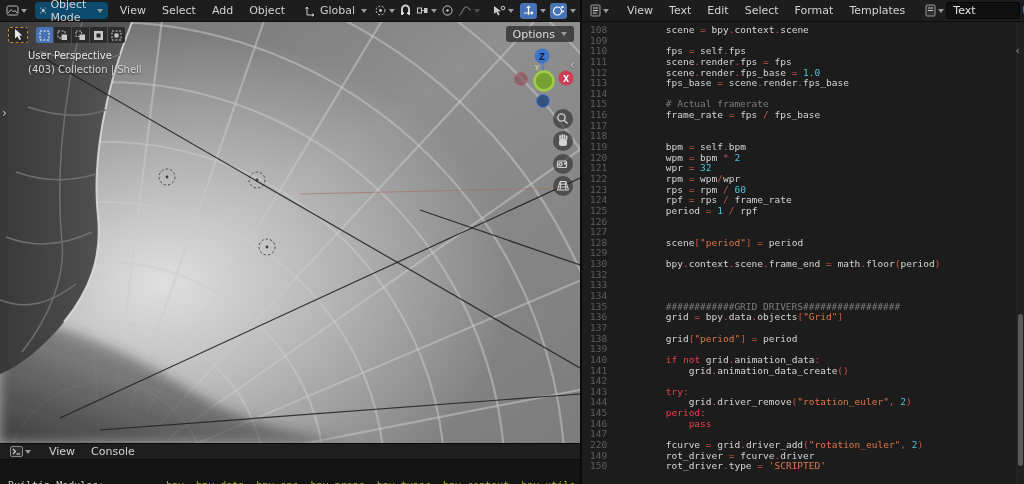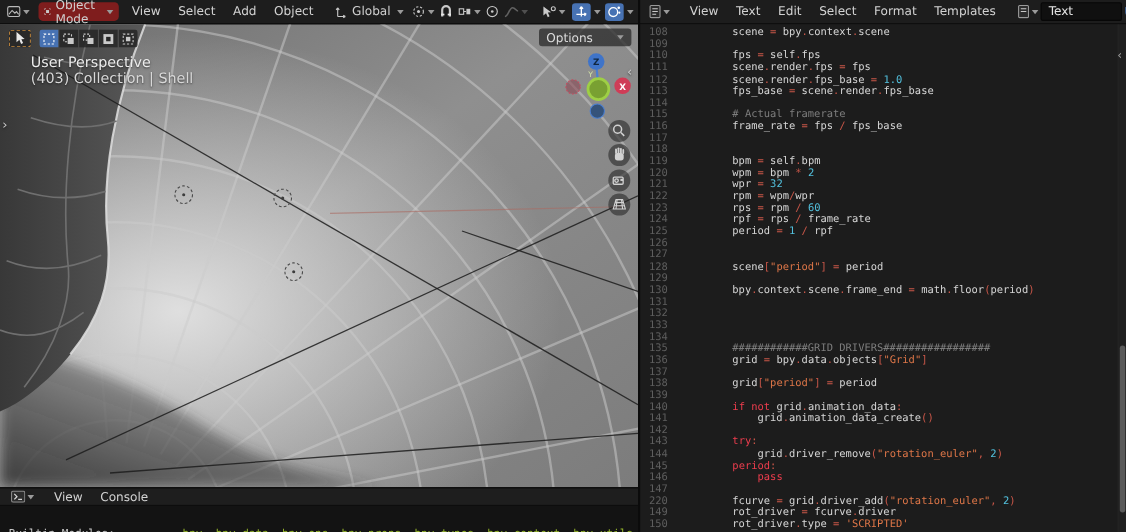--- a/index.html
+++ b/index.html
@@ -4,34 +4,34 @@
 <style>
   html,body{margin:0;padding:0;background:#000;}
   .app{position:relative;width:1024px;height:484px;overflow:hidden;background:#161616;
        font-family:"DejaVu Sans",sans-serif;font-size:11px;color:#cfcfcf;}
   
   .hdr{position:absolute;background:#1d1d1d;height:22px;display:flex;align-items:center;border-bottom:1px solid #0e0e0e;box-sizing:border-box;}
   .vp-hdr{left:0;top:0;width:580px;}
   .te-hdr{left:580px;top:0;width:444px;border-left:2px solid #0b0b0b;}
   .menu{color:#d2d2d2;padding:0 8px;cursor:default;}
   .ibtn{display:inline-flex;align-items:center;justify-content:center;height:16px;border-radius:3px;padding:0 2px;}
-  .drop{background:#7f1d1d;border-radius:4px;display:inline-flex;align-items:center;height:17px;padding:0 5px;gap:4px;}
+  .drop{background:#0c4a6e;border-radius:4px;display:inline-flex;align-items:center;height:17px;padding:0 5px;gap:4px;}
   .car{width:0;height:0;border-left:3px solid transparent;border-right:3px solid transparent;border-top:4px solid #9a9a9a;margin-left:2px;}
   .blue{background:#4772b3;}
   .dim{opacity:.4;}
   .seg{display:inline-flex;align-items:center;gap:1px;}
   svg.ic{display:block;}
   
   .viewport{position:absolute;left:0;top:22px;width:580px;height:421px;overflow:hidden;}
-  .ovl{position:absolute;font-size:13px;}
+  .ovl{position:absolute;font-size:10px;}
   .vp-label1{left:28px;top:28px;color:#ececec;text-shadow:0 1px 2px rgba(0,0,0,.6);}
   .vp-label2{left:28px;top:42px;color:#d8d8d8;text-shadow:0 1px 2px rgba(0,0,0,.6);text-align:right;}
   .expander{color:#c9c9c9;font-size:12px;text-shadow:0 1px 2px rgba(0,0,0,.6);}
   .optbtn{position:absolute;right:6px;top:4px;height:16px;background:rgba(40,40,40,.75);border-radius:3px;
-          display:flex;align-items:center;padding:0 7px;gap:20px;color:#dcdcdc;}
+          display:flex;align-items:center;padding:0 7px;gap:4px;color:#dcdcdc;}
   .toolrow{position:absolute;left:8px;top:5px;display:flex;gap:8px;align-items:center;}
   .tbtn{width:20px;height:16px;border-radius:2px;background:rgba(38,38,38,.85);display:flex;align-items:center;justify-content:center;}
   .tbtn.active-tool{outline:1px dashed #c78a3c;outline-offset:-1px;}
   .tgroup{display:flex;gap:1px;}
   .tgroup .tbtn{width:17px;border-radius:0;}
   .tgroup .tbtn:first-child{border-radius:2px 0 0 2px;}
   .tgroup .tbtn:last-child{border-radius:0 2px 2px 0;}
   
   .texted{position:absolute;left:580px;top:22px;width:444px;height:462px;background:#1c1c1c;border-left:2px solid #0b0b0b;box-sizing:border-box;overflow:hidden;}
   .code{position:absolute;left:0;top:3px;right:8px;font-family:"DejaVu Sans Mono",monospace;font-size:9.5px;}
@@ -434,21 +434,20 @@
         <div class="cl"><span class="ln">121</span><span class="ct"><span class="t">        wpr </span><span class="o">=</span><span class="t"> </span><span class="n">32</span></span></div>
         <div class="cl"><span class="ln">122</span><span class="ct"><span class="t">        rpm </span><span class="o">=</span><span class="t"> wpm</span><span class="o">/</span><span class="t">wpr</span></span></div>
         <div class="cl"><span class="ln">123</span><span class="ct"><span class="t">        rps </span><span class="o">=</span><span class="t"> rpm </span><span class="o">/</span><span class="t"> </span><span class="n">60</span></span></div>
         <div class="cl"><span class="ln">124</span><span class="ct"><span class="t">        rpf </span><span class="o">=</span><span class="t"> rps </span><span class="o">/</span><span class="t"> frame_rate</span></span></div>
         <div class="cl"><span class="ln">125</span><span class="ct"><span class="t">        period </span><span class="o">=</span><span class="t"> </span><span class="n">1</span><span class="t"> </span><span class="o">/</span><span class="t"> rpf</span></span></div>
         <div class="cl"><span class="ln">126</span><span class="ct"></span></div>
         <div class="cl"><span class="ln">127</span><span class="ct"></span></div>
         <div class="cl"><span class="ln">128</span><span class="ct"><span class="t">        scene</span><span class="o">[</span><span class="s">"period"</span><span class="o">]</span><span class="t"> </span><span class="o">=</span><span class="t"> period</span></span></div>
         <div class="cl"><span class="ln">129</span><span class="ct"></span></div>
         <div class="cl"><span class="ln">130</span><span class="ct"><span class="t">        bpy</span><span class="o">.</span><span class="t">context</span><span class="o">.</span><span class="t">scene</span><span class="o">.</span><span class="t">frame_end </span><span class="o">=</span><span class="t"> math</span><span class="o">.</span><span class="t">floor</span><span class="o">(</span><span class="t">period</span><span class="o">)</span></span></div>
-        <div class="cl"><span class="ln">131</span><span class="ct"></span></div>
         <div class="cl"><span class="ln">132</span><span class="ct"></span></div>
         <div class="cl"><span class="ln">133</span><span class="ct"></span></div>
         <div class="cl"><span class="ln">134</span><span class="ct"></span></div>
         <div class="cl"><span class="ln">135</span><span class="ct"><span class="c">        ############GRID DRIVERS#################</span></span></div>
         <div class="cl"><span class="ln">136</span><span class="ct"><span class="t">        grid </span><span class="o">=</span><span class="t"> bpy</span><span class="o">.</span><span class="t">data</span><span class="o">.</span><span class="t">objects</span><span class="o">[</span><span class="s">"Grid"</span><span class="o">]</span></span></div>
         <div class="cl"><span class="ln">137</span><span class="ct"></span></div>
         <div class="cl"><span class="ln">138</span><span class="ct"><span class="t">        grid</span><span class="o">[</span><span class="s">"period"</span><span class="o">]</span><span class="t"> </span><span class="o">=</span><span class="t"> period</span></span></div>
         <div class="cl"><span class="ln">139</span><span class="ct"></span></div>
         <div class="cl"><span class="ln">140</span><span class="ct"><span class="t">        </span><span class="k">if</span><span class="t"> </span><span class="k">not</span><span class="t"> grid</span><span class="o">.</span><span class="t">animation_data</span><span class="o">:</span></span></div>
         <div class="cl"><span class="ln">141</span><span class="ct"><span class="t">            grid</span><span class="o">.</span><span class="t">animation_data_create</span><span class="o">(</span><span class="o">)</span></span></div>

